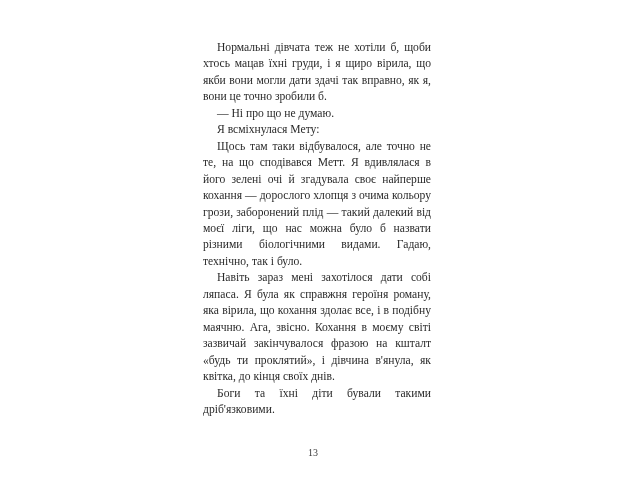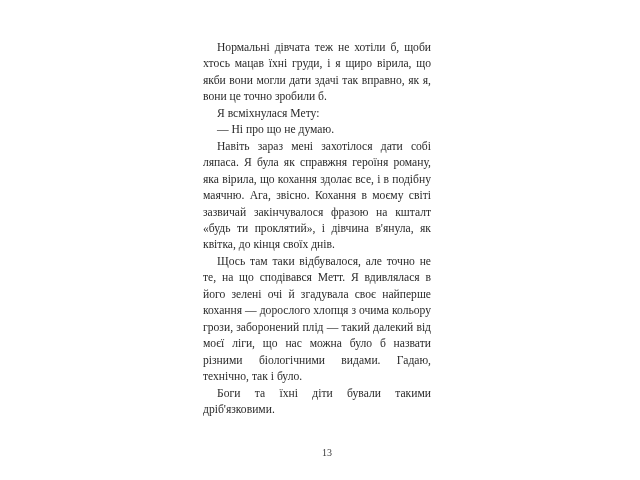--- a/index.html
+++ b/index.html
@@ -30,33 +30,33 @@
     }
     .text-block p {
       margin: 0;
       text-indent: 14px;
     }
     .page-number {
       position: absolute;
       left: 308px;
       top: 447px;
       width: 24px;
-      text-align: right;
+      text-align: left;
       font-family: "Liberation Serif", "DejaVu Serif", serif;
       font-size: 10px;
       color: #3a3a3a;
     }
   </style>
 </head>
 <body>
 
 <div class="page">
   <div class="text-block">
     <p>Нормальні дівчата теж не хотіли б, щоби хтось ма­цав їхні груди, і я щиро вірила, що якби вони могли дати здачі так вправно, як я, вони це точно зробили б.</p>
+    <p>— Ні про що не думаю.</p>
     <p>Я всміхнулася Мету:</p>
-    <p>— Ні про що не думаю.</p>
+    <p>Щось там таки відбувалося, але точно не те, на що сподівався Метт. Я вдивлялася в його зелені очі й зга­дувала своє найперше кохання — дорослого хлопця з очима кольору грози, заборонений плід — такий далекий від моєї ліги, що нас можна було б назвати різними біологічними видами. Гадаю, технічно, так і було.</p>
     <p>Навіть зараз мені захотілося дати собі ляпаса. Я була як справжня героїня роману, яка вірила, що кохання здолає все, і в подібну маячню. Ага, звісно. Кохання в моєму світі зазвичай закінчувалося фразою на кшталт «будь ти проклятий», і дівчина в'янула, як квітка, до кінця своїх днів.</p>
-    <p>Щось там таки відбувалося, але точно не те, на що сподівався Метт. Я вдивлялася в його зелені очі й зга­дувала своє найперше кохання — дорослого хлопця з очима кольору грози, заборонений плід — такий далекий від моєї ліги, що нас можна було б назвати різними біологічними видами. Гадаю, технічно, так і було.</p>
     <p>Боги та їхні діти бували такими дріб'язковими.</p>
 
   </div>
   <div class="page-number">13</div>
 </div>
 
 </body></html>

